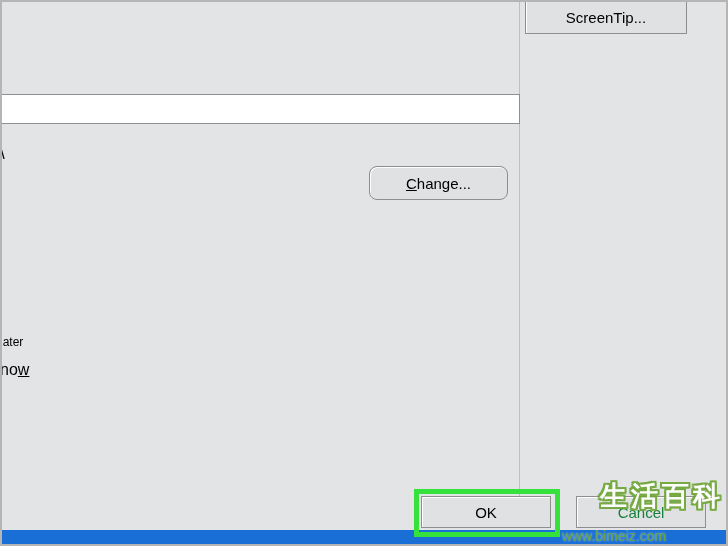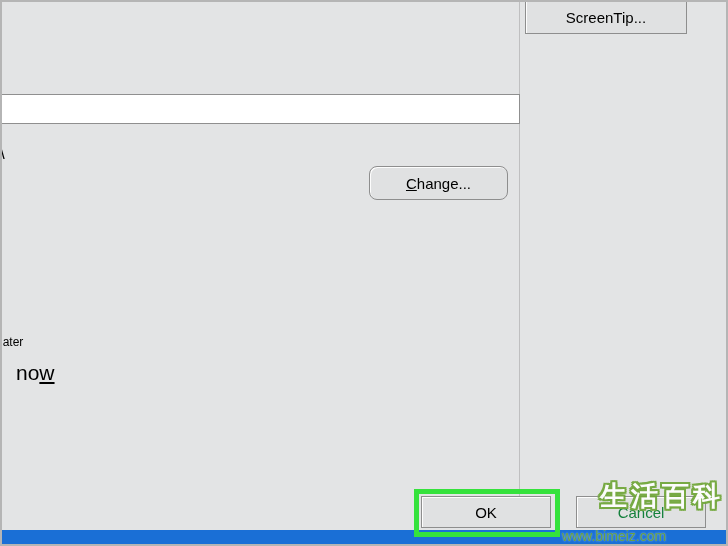--- a/index.html
+++ b/index.html
@@ -133,23 +133,23 @@
   }
   
   .opt1 {
     position: absolute;
     left: 0;
     top: 335px;
     font-size: 12px;
   }
   .opt2 {
     position: absolute;
-    left: 16px;
+    left: 0;
     top: 361px;
-    font-size: 21px;
+    font-size: 16px;
   }
   
   .watermark {
     position: absolute;
     right: 4px;
     bottom: 16px;
     width: 220px;
     height: 52px;
     z-index: 4;
     pointer-events: none;

